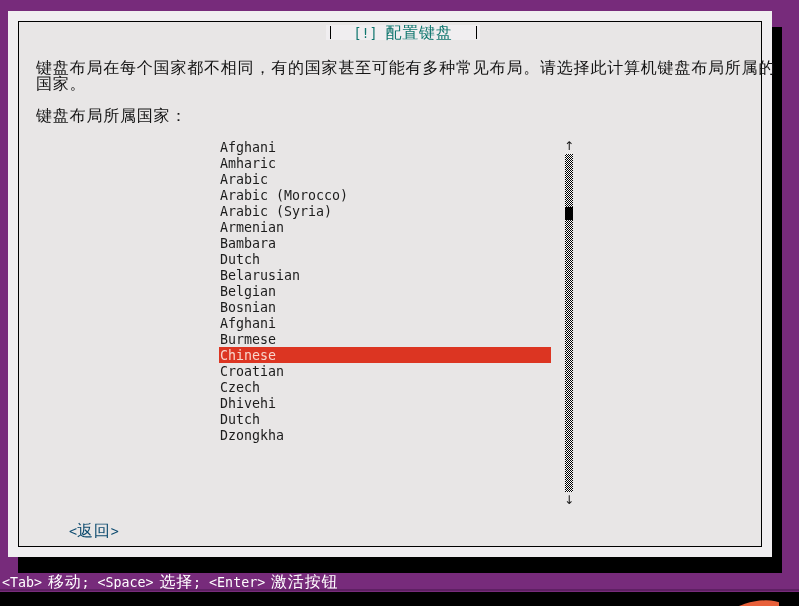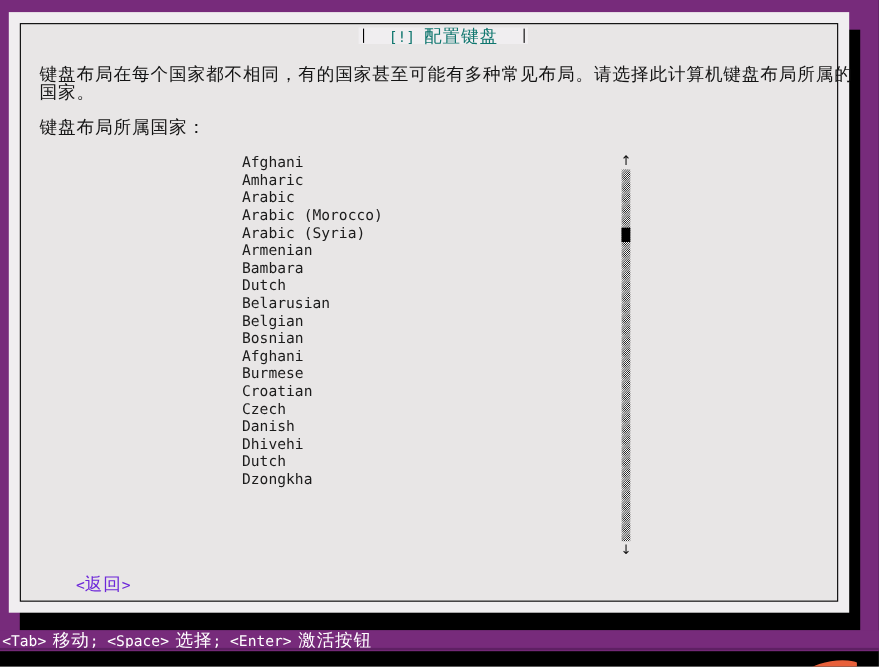--- a/index.html
+++ b/index.html
@@ -50,21 +50,21 @@
   .sb-track{position:absolute;left:1px;top:15px;width:8px;height:338px;
             background-color:#ffffff;
             background-image:
               linear-gradient(45deg,#000 25%,transparent 25%,transparent 75%,#000 75%),
               linear-gradient(45deg,#000 25%,transparent 25%,transparent 75%,#000 75%);
             background-size:2px 2px;
             background-position:0 0,1px 1px;}
   .sb-thumb{position:absolute;left:1px;top:68px;width:8px;height:13px;background:#000;}
 
   
-  .btn{position:absolute;left:61px;top:511px;height:17px;line-height:17px;color:#6d28d9;white-space:pre;}
+  .btn{position:absolute;left:61px;top:511px;height:17px;line-height:17px;color:#0c4a6e;white-space:pre;}
   .btn .b-br{font-family:"DejaVu Sans Mono","Liberation Mono",monospace;font-size:13.3px;}
   .btn .b-lbl{font-family:"DejaVu Sans","Liberation Sans",sans-serif;font-size:16px;letter-spacing:0.8px;}
 
   
   .statusbar{position:absolute;left:0;top:573px;width:799px;height:18px;background:#772b7b;
              line-height:18px;white-space:pre;color:#ffffff;padding-left:2px;}
   .statusbar .k{font-family:"DejaVu Sans Mono","Liberation Mono",monospace;font-size:13.3px;}
   .statusbar .a{font-family:"DejaVu Sans","Liberation Sans",sans-serif;font-size:16px;letter-spacing:0.8px;}
   .sb-underline{position:absolute;left:0;top:589px;width:799px;height:2px;background:#5e2063;}
 
@@ -100,23 +100,23 @@
     <div class="row"><span class="txt mono">Arabic (Morocco)</span></div>
     <div class="row"><span class="txt mono">Arabic (Syria)</span></div>
     <div class="row"><span class="txt mono">Armenian</span></div>
     <div class="row"><span class="txt mono">Bambara</span></div>
     <div class="row"><span class="txt mono">Dutch</span></div>
     <div class="row"><span class="txt mono">Belarusian</span></div>
     <div class="row"><span class="txt mono">Belgian</span></div>
     <div class="row"><span class="txt mono">Bosnian</span></div>
     <div class="row"><span class="txt mono">Afghani</span></div>
     <div class="row"><span class="txt mono">Burmese</span></div>
+    <div class="row sel"><span class="txt mono">Chinese</span></div>
     <div class="row"><span class="txt mono">Croatian</span></div>
     <div class="row"><span class="txt mono">Czech</span></div>
-    <div class="row"><span class="txt mono">Danish</span></div>
     <div class="row"><span class="txt mono">Dhivehi</span></div>
     <div class="row"><span class="txt mono">Dutch</span></div>
     <div class="row"><span class="txt mono">Dzongkha</span></div>
   </div>
 
   <div class="sbar">
     <div class="sb-arrow sb-up">↑</div>
     <div class="sb-track"></div>
     <div class="sb-thumb"></div>
     <div class="sb-arrow sb-down">↓</div>

